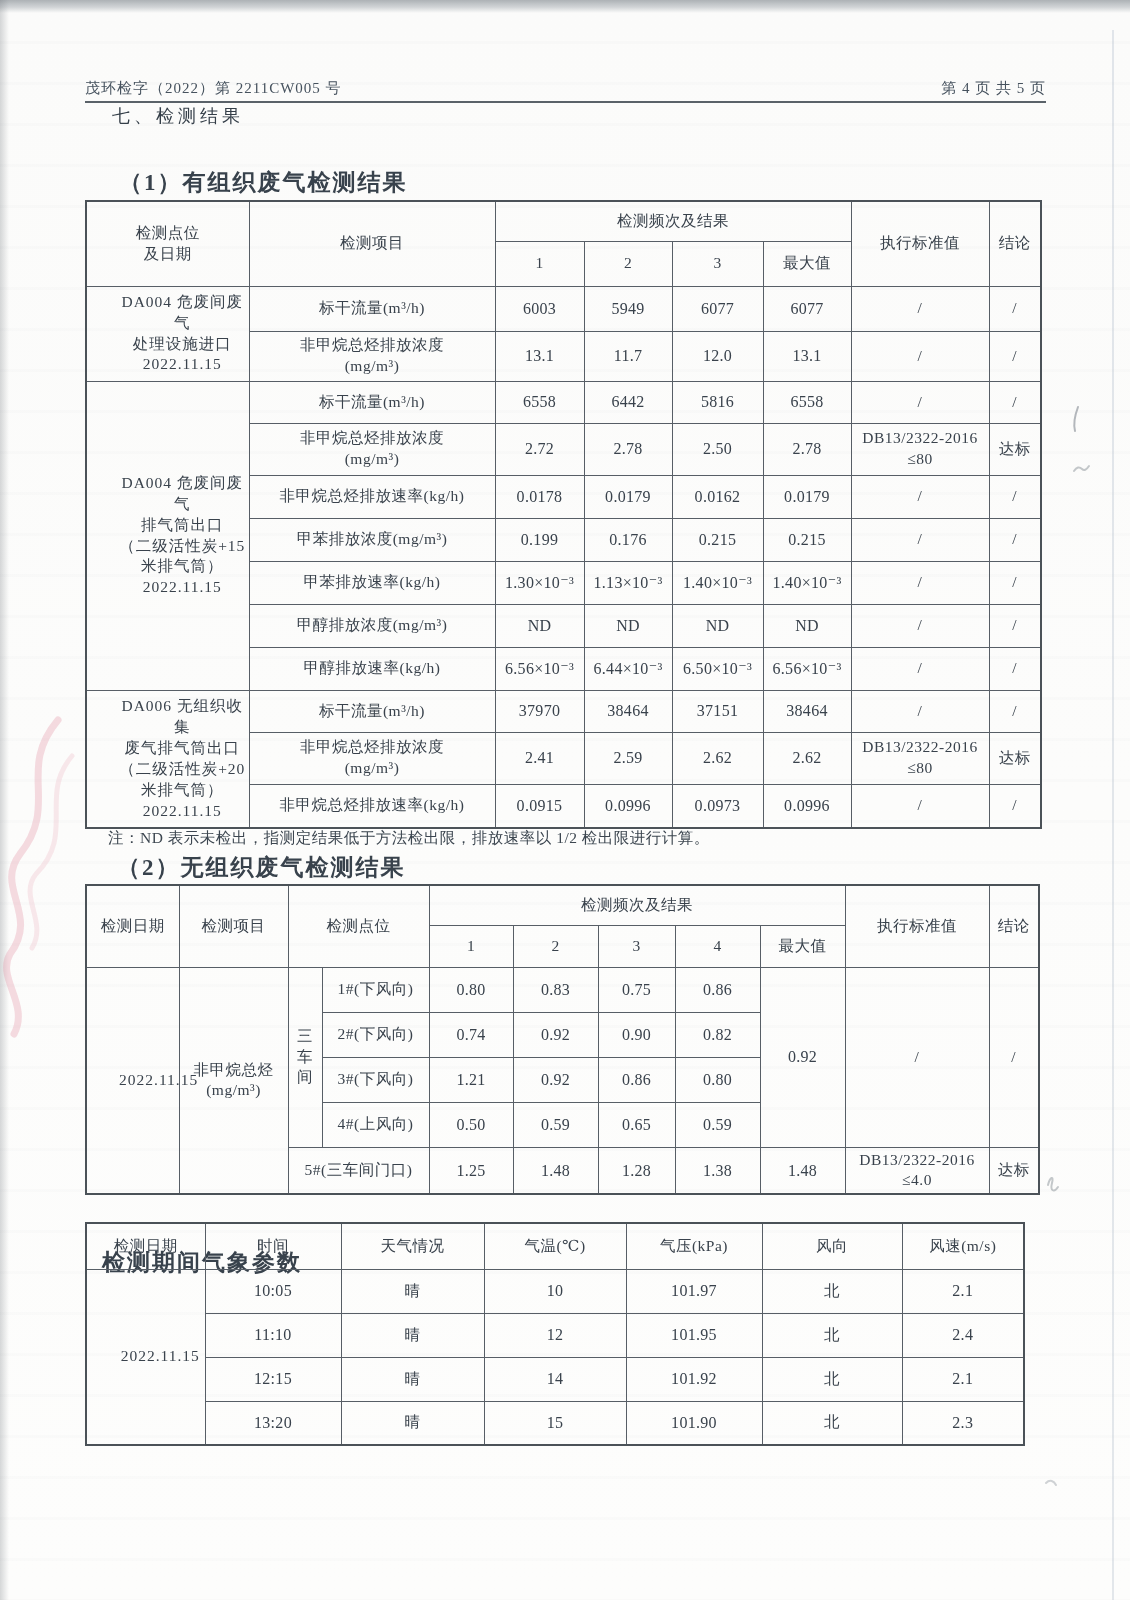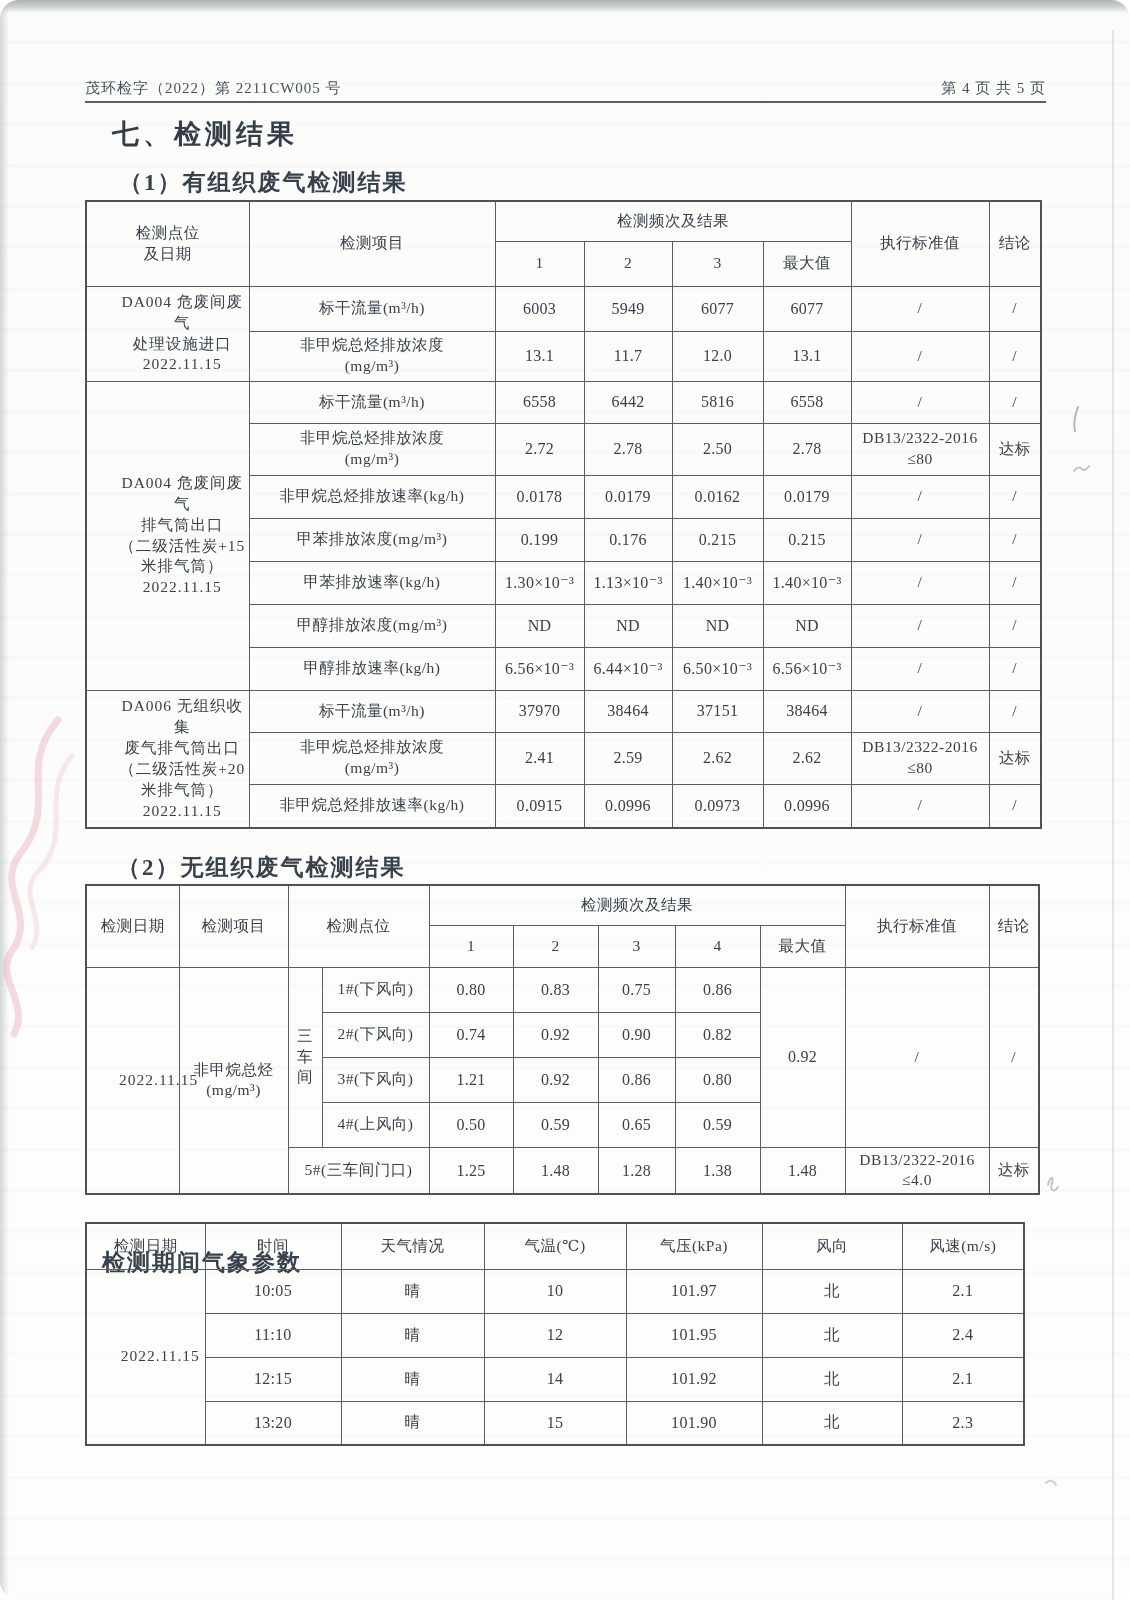--- a/index.html
+++ b/index.html
@@ -10,21 +10,20 @@
   }
   #page {
     position: relative;
     width: 1130px;
     height: 1600px;
     overflow: hidden;
     color: #39424c;
     background:
       repeating-linear-gradient(180deg, rgba(90,100,110,0.018) 0 3px, rgba(0,0,0,0) 3px 41px),
       linear-gradient(180deg, #fbfbfa 0%, #fdfdfc 100%);
-    border-radius: 19px;
   }
   
   .scan-top {
     position: absolute; top: 0; left: 0; right: 0; height: 13px;
     background: linear-gradient(180deg, #9aa0a5 0%, #c6cacd 55%, rgba(255,255,255,0) 100%);
     opacity: .8;
   }
   .scan-left {
     position: absolute; top: 0; left: 0; bottom: 0; width: 9px;
     background: linear-gradient(90deg, rgba(110,116,122,.28), rgba(110,116,122,0));
@@ -33,22 +32,22 @@
     position: absolute; top: 30px; bottom: 0; left: 1112px; width: 2px;
     background: rgba(110,135,160,.18);
   }
   .doc-header {
     position: absolute; left: 85px; right: 84px; top: 79px;
     display: flex; justify-content: space-between; align-items: flex-end;
     font-size: 15px; letter-spacing: 1px; color: #46525e;
     border-bottom: 2px solid #5a6269; padding-bottom: 3px;
   }
   .page-title {
-    position: absolute; left: 112px; top: 116px;
-    font-size: 27px; font-weight: 700; letter-spacing: 4px; color: #343e48;
+    position: absolute; left: 112px; top: 104px;
+    font-size: 18px; font-weight: 400; letter-spacing: 4px; color: #343e48;
   }
   .section-heading {
     font-size: 23px; font-weight: 700; letter-spacing: 2px; color: #38424c;
     position: absolute;
   }
   #sec1 { left: 119px; top: 167px; }
   #sec2 { left: 117px; top: 852px; }
   #sec3 { left: 102px; top: 1247px; }
   .note-line {
     position: absolute; left: 108px; top: 828px;
@@ -247,20 +246,21 @@
         <td class="num">0.0915</td>
         <td class="num">0.0996</td>
         <td class="num">0.0973</td>
         <td class="num">0.0996</td>
         <td>/</td>
         <td>/</td>
       </tr>
     </tbody>
   </table>
 
+  <div class="note-line">注：ND 表示未检出，指测定结果低于方法检出限，排放速率以 1/2 检出限进行计算。</div>
 
   <div class="section-heading" id="sec2">（2）无组织废气检测结果</div>
 
   <table id="table2">
     <colgroup>
       <col style="width:93px">
         <col style="width:109px">
         <col style="width:34px">
         <col style="width:107px">
       <col style="width:84px">

